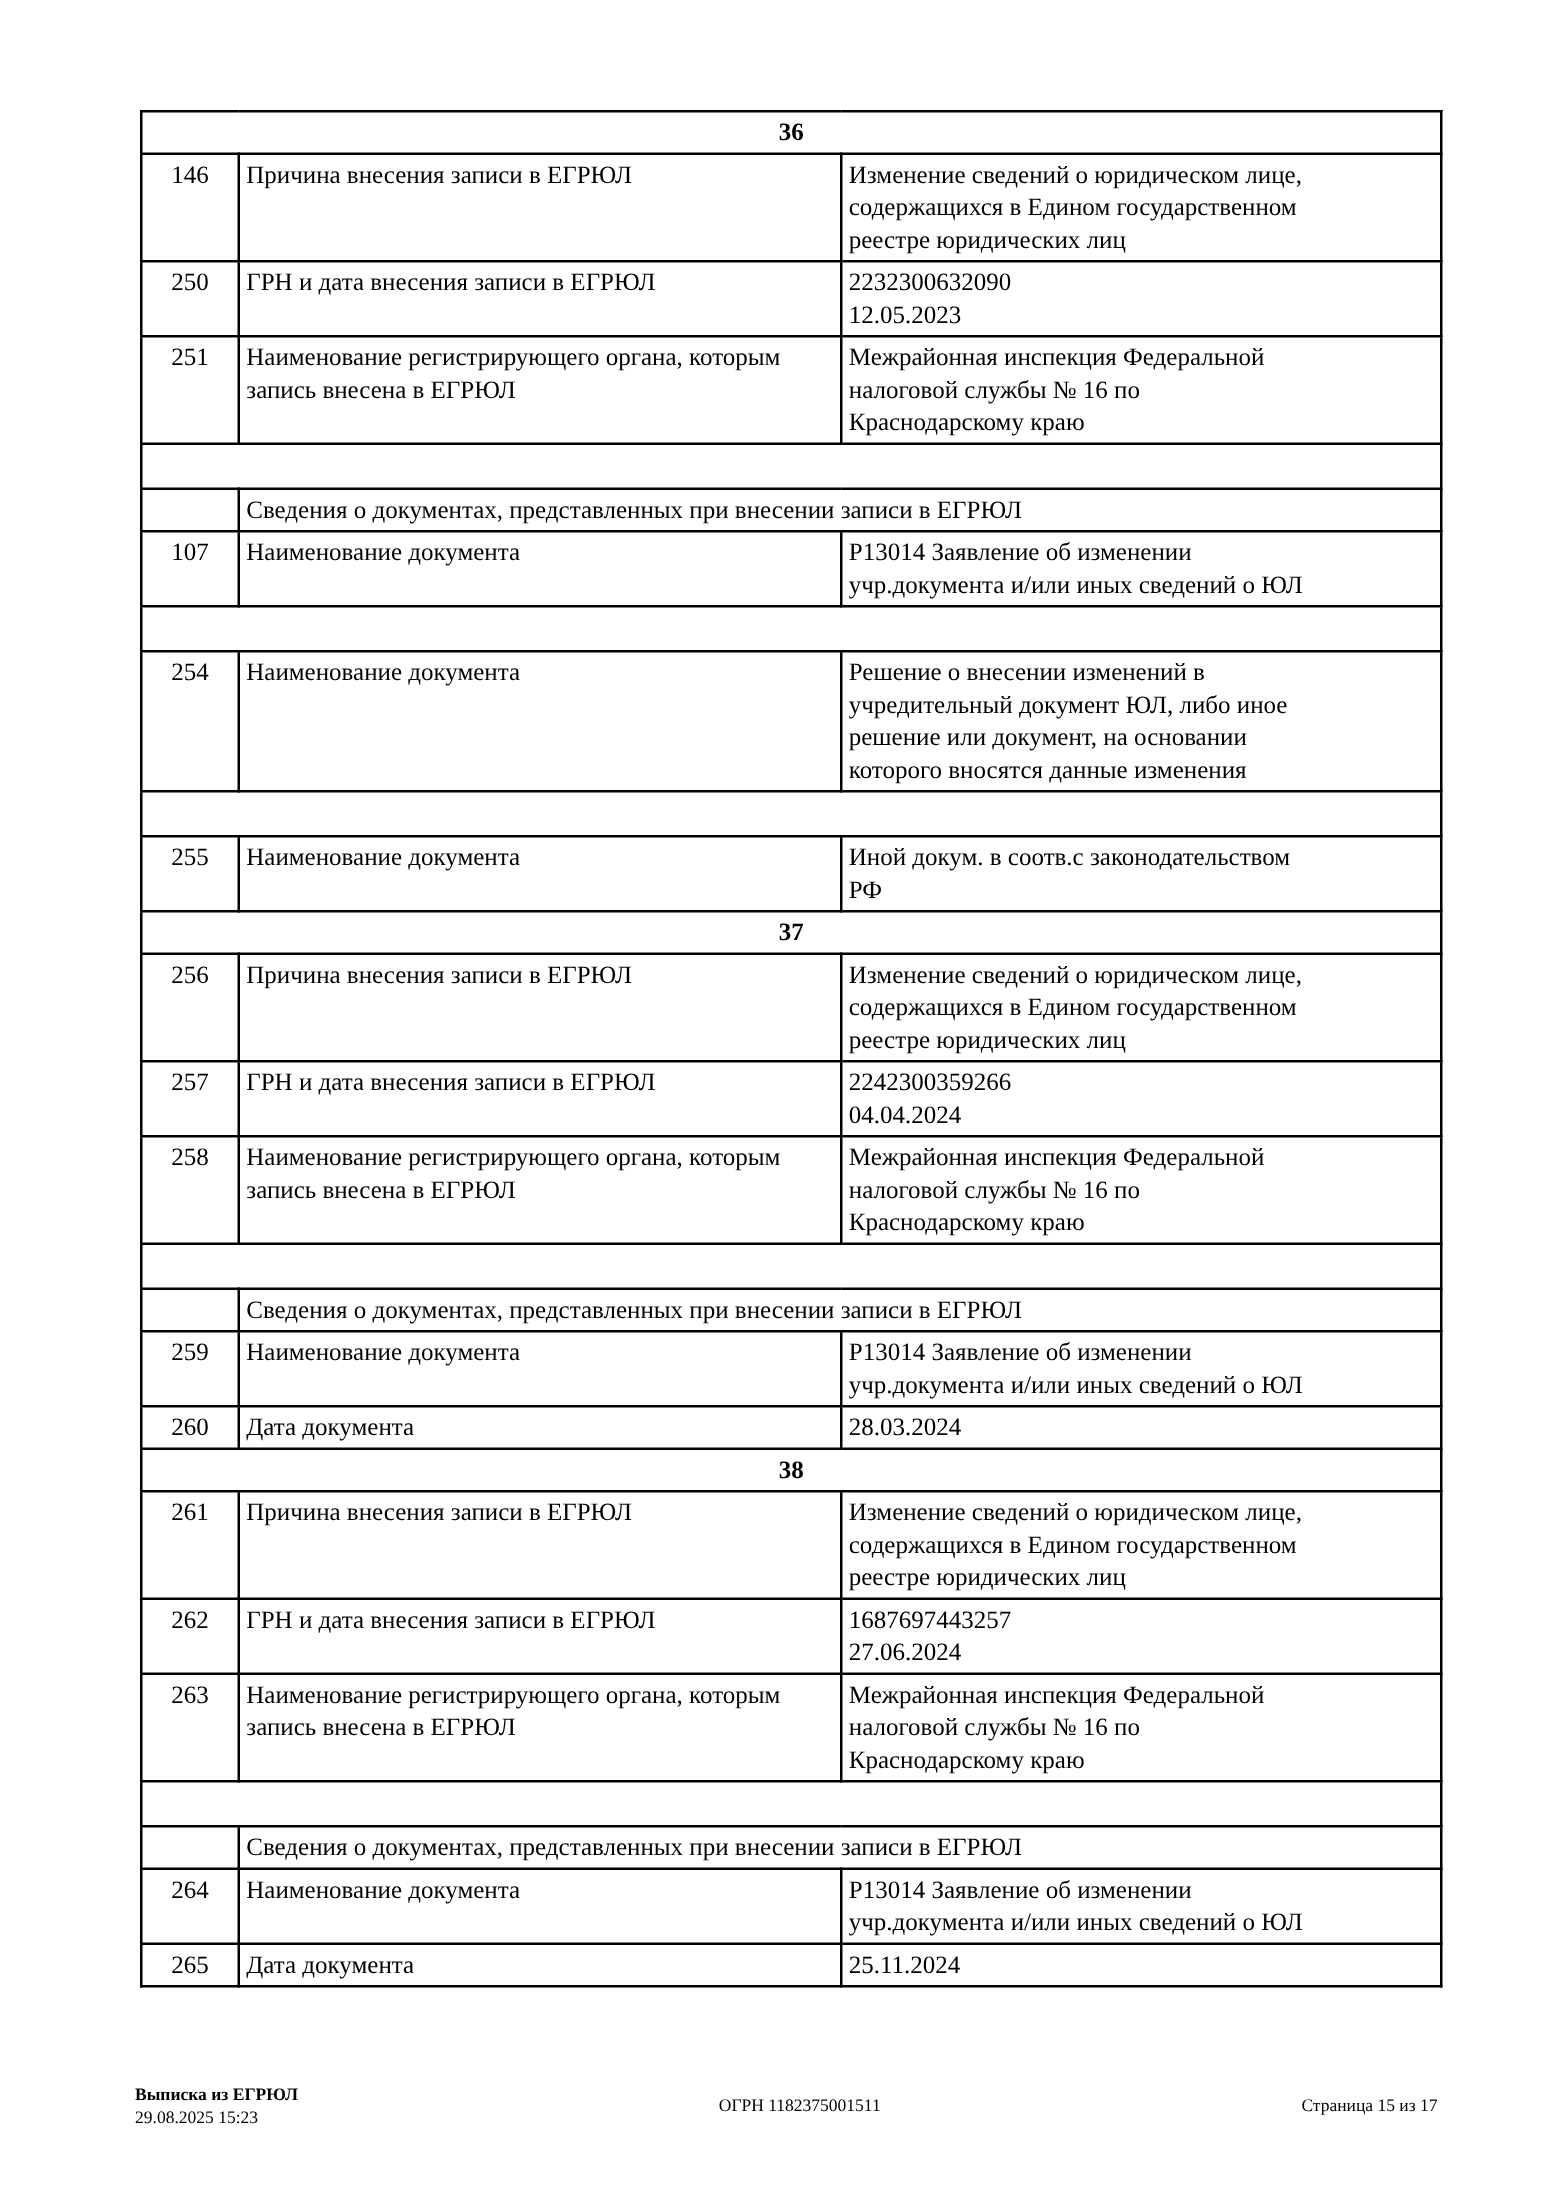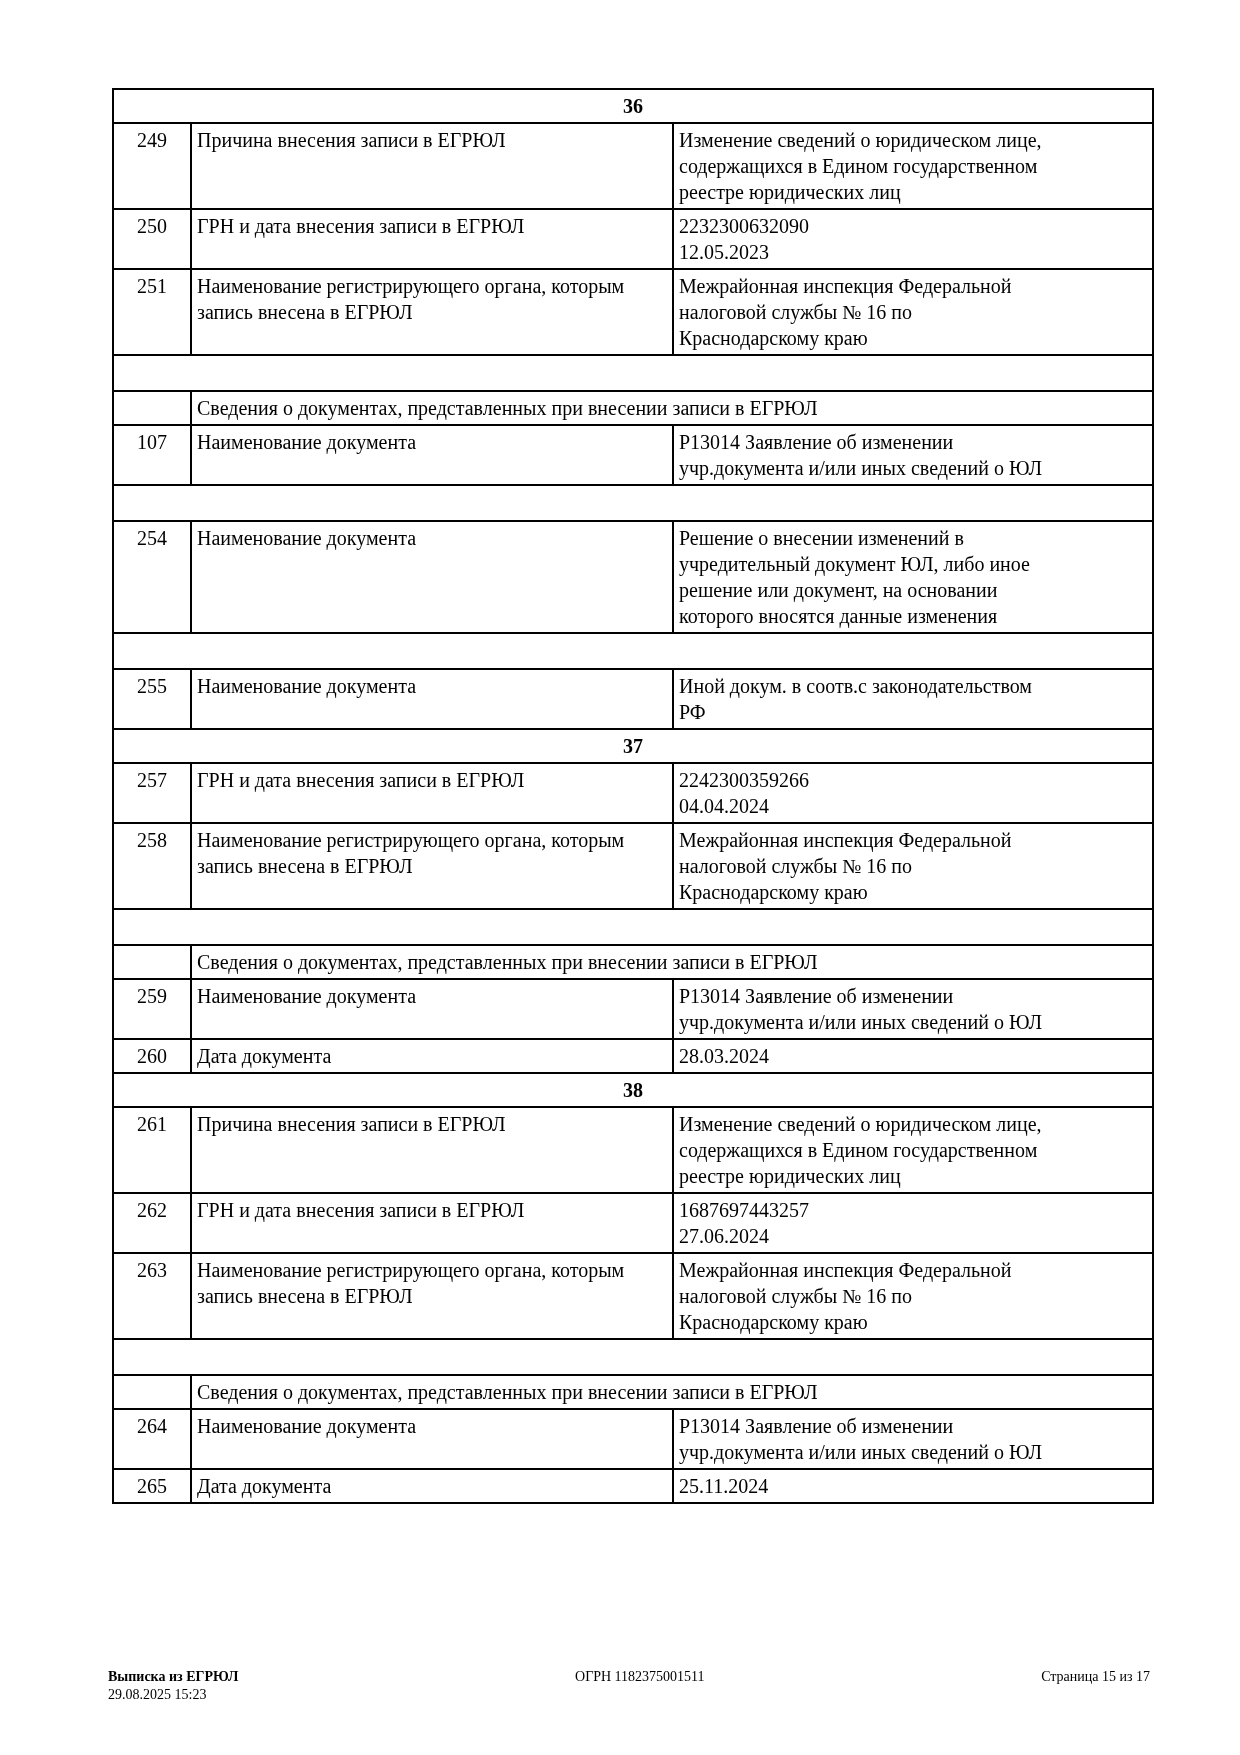--- a/index.html
+++ b/index.html
@@ -55,21 +55,21 @@
   .value-line {
     white-space: normal;
   }
   .footer {
     position: absolute;
     left: 108px;
     top: 1668px;
     width: 1042px;
     display: flex;
     justify-content: space-between;
-    align-items: flex-start;
+    align-items: center;
     font-size: 14px;
     line-height: 18px;
   }
   .footer-left .footer-doc-type {
     font-weight: bold;
   }
   .footer-center {
     text-align: center;
   }
   .footer-right {
@@ -85,21 +85,21 @@
     <colgroup>
       <col style="width:78px">
       <col style="width:482px">
       <col style="width:480px">
     </colgroup>
     <tbody>
         <tr>
           <td colspan="3" class="sec-cell">36</td>
         </tr>
         <tr>
-          <td class="num-cell">249</td>
+          <td class="num-cell">146</td>
           <td class="label-cell">Причина внесения записи в ЕГРЮЛ</td>
           <td class="value-cell">
             <div class="value-line">Изменение сведений о юридическом лице,</div>
             <div class="value-line">содержащихся в Едином государственном</div>
             <div class="value-line">реестре юридических лиц</div>
           </td>
         </tr>
         <tr>
           <td class="num-cell">250</td>
           <td class="label-cell">ГРН и дата внесения записи в ЕГРЮЛ</td>
@@ -151,20 +151,29 @@
         <tr>
           <td class="num-cell">255</td>
           <td class="label-cell">Наименование документа</td>
           <td class="value-cell">
             <div class="value-line">Иной докум. в соотв.с законодательством</div>
             <div class="value-line">РФ</div>
           </td>
         </tr>
         <tr>
           <td colspan="3" class="sec-cell">37</td>
+        </tr>
+        <tr>
+          <td class="num-cell">256</td>
+          <td class="label-cell">Причина внесения записи в ЕГРЮЛ</td>
+          <td class="value-cell">
+            <div class="value-line">Изменение сведений о юридическом лице,</div>
+            <div class="value-line">содержащихся в Едином государственном</div>
+            <div class="value-line">реестре юридических лиц</div>
+          </td>
         </tr>
         <tr>
           <td class="num-cell">257</td>
           <td class="label-cell">ГРН и дата внесения записи в ЕГРЮЛ</td>
           <td class="value-cell">
             <div class="value-line">2242300359266</div>
             <div class="value-line">04.04.2024</div>
           </td>
         </tr>
         <tr>

